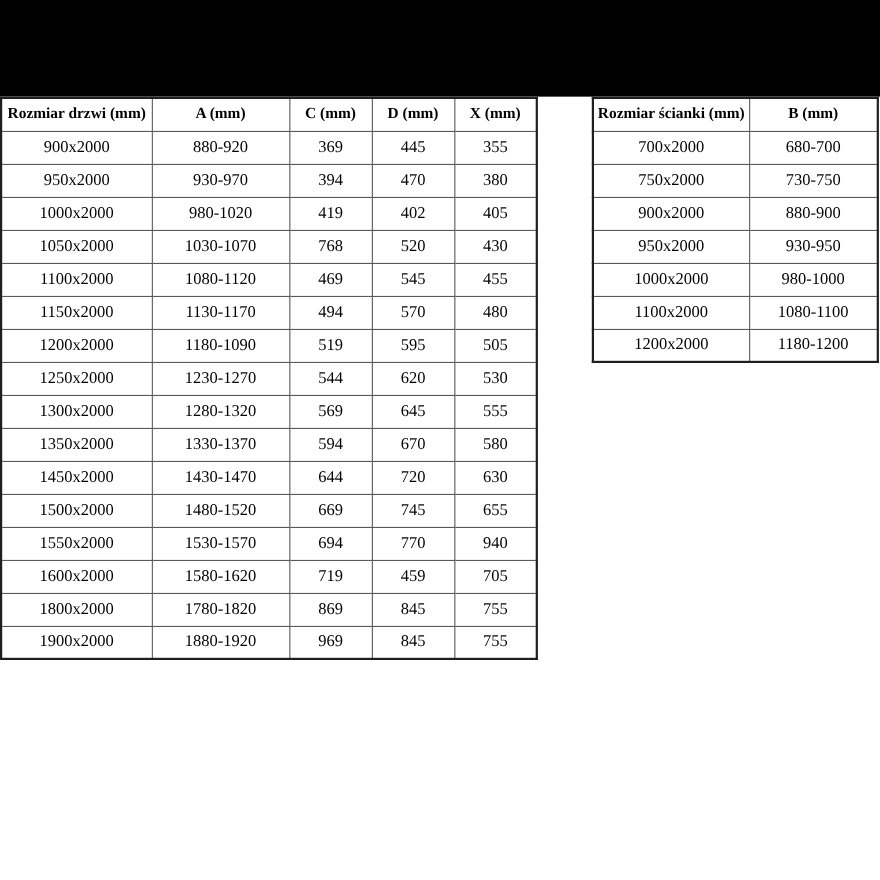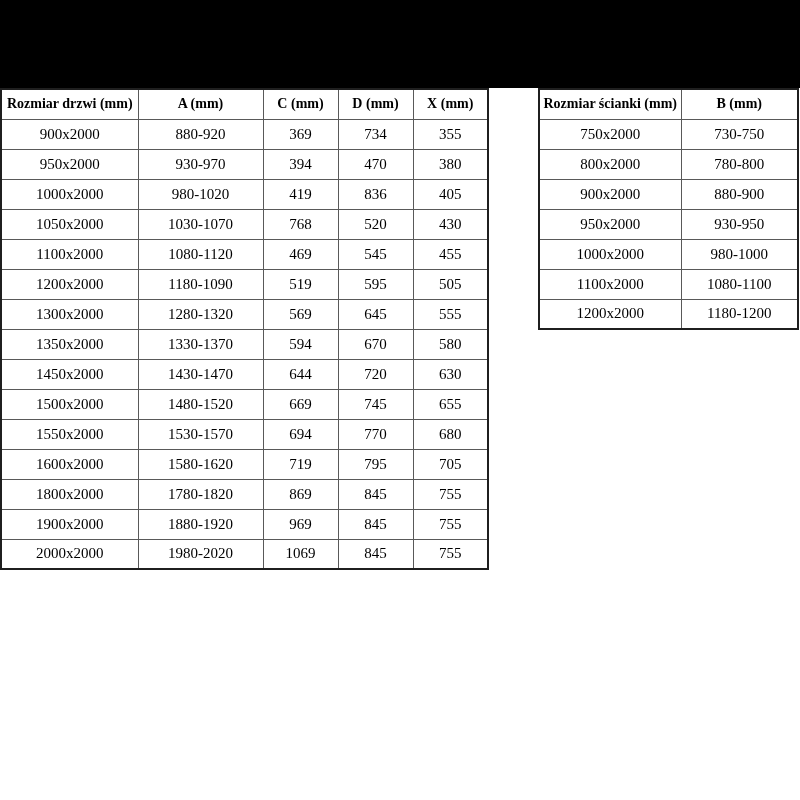--- a/index.html
+++ b/index.html
@@ -63,59 +63,73 @@
           <th>C (mm)</th>
           <th>D (mm)</th>
           <th>X (mm)</th>
         </tr>
     </thead>
     <tbody>
         <tr>
           <td>900x2000</td>
           <td>880-920</td>
           <td>369</td>
-          <td>734</td>
+          <td>445</td>
           <td>355</td>
         </tr>
         <tr>
           <td>950x2000</td>
           <td>930-970</td>
           <td>394</td>
           <td>470</td>
           <td>380</td>
         </tr>
         <tr>
           <td>1000x2000</td>
           <td>980-1020</td>
           <td>419</td>
-          <td>836</td>
+          <td>402</td>
           <td>405</td>
         </tr>
         <tr>
           <td>1050x2000</td>
           <td>1030-1070</td>
           <td>768</td>
           <td>520</td>
           <td>430</td>
         </tr>
         <tr>
           <td>1100x2000</td>
           <td>1080-1120</td>
           <td>469</td>
           <td>545</td>
           <td>455</td>
         </tr>
         <tr>
+          <td>1150x2000</td>
+          <td>1130-1170</td>
+          <td>494</td>
+          <td>570</td>
+          <td>480</td>
+        </tr>
+        <tr>
           <td>1200x2000</td>
           <td>1180-1090</td>
           <td>519</td>
           <td>595</td>
           <td>505</td>
         </tr>
         <tr>
+          <td>1250x2000</td>
+          <td>1230-1270</td>
+          <td>544</td>
+          <td>620</td>
+          <td>530</td>
+        </tr>
+        <tr>
           <td>1300x2000</td>
           <td>1280-1320</td>
           <td>569</td>
           <td>645</td>
           <td>555</td>
         </tr>
         <tr>
           <td>1350x2000</td>
           <td>1330-1370</td>
           <td>594</td>
@@ -134,74 +148,67 @@
           <td>1480-1520</td>
           <td>669</td>
           <td>745</td>
           <td>655</td>
         </tr>
         <tr>
           <td>1550x2000</td>
           <td>1530-1570</td>
           <td>694</td>
           <td>770</td>
-          <td>680</td>
+          <td>940</td>
         </tr>
         <tr>
           <td>1600x2000</td>
           <td>1580-1620</td>
           <td>719</td>
-          <td>795</td>
+          <td>459</td>
           <td>705</td>
         </tr>
         <tr>
           <td>1800x2000</td>
           <td>1780-1820</td>
           <td>869</td>
           <td>845</td>
           <td>755</td>
         </tr>
         <tr>
           <td>1900x2000</td>
           <td>1880-1920</td>
           <td>969</td>
-          <td>845</td>
-          <td>755</td>
-        </tr>
-        <tr>
-          <td>2000x2000</td>
-          <td>1980-2020</td>
-          <td>1069</td>
           <td>845</td>
           <td>755</td>
         </tr>
       </tbody>
   </table>
 
   <table class="tbl tbl-wall">
     <colgroup>
       <col style="width:142px">
       <col style="width:117px">
     </colgroup>
     <thead>
       <tr>
           <th>Rozmiar ścianki (mm)</th>
           <th>B (mm)</th>
         </tr>
     </thead>
     <tbody>
         <tr>
+          <td>700x2000</td>
+          <td>680-700</td>
+        </tr>
+        <tr>
           <td>750x2000</td>
           <td>730-750</td>
         </tr>
         <tr>
-          <td>800x2000</td>
-          <td>780-800</td>
-        </tr>
-        <tr>
           <td>900x2000</td>
           <td>880-900</td>
         </tr>
         <tr>
           <td>950x2000</td>
           <td>930-950</td>
         </tr>
         <tr>
           <td>1000x2000</td>
           <td>980-1000</td>

